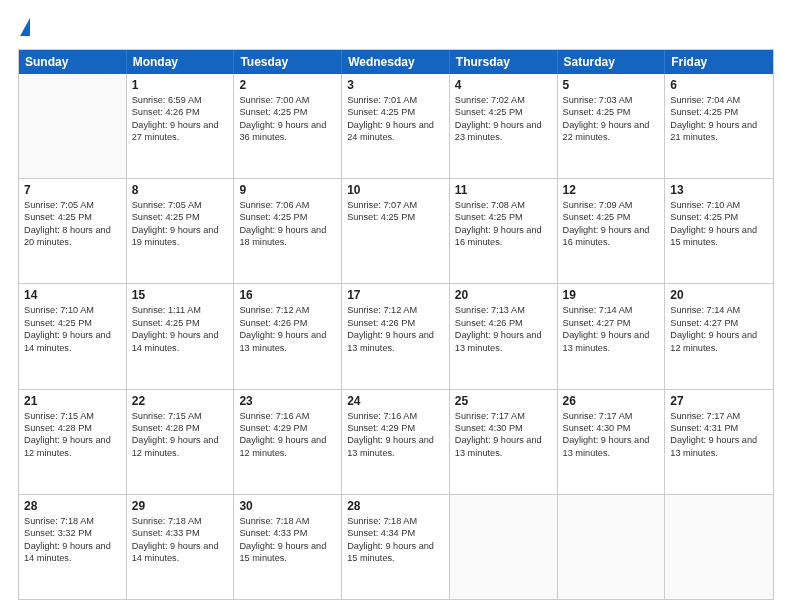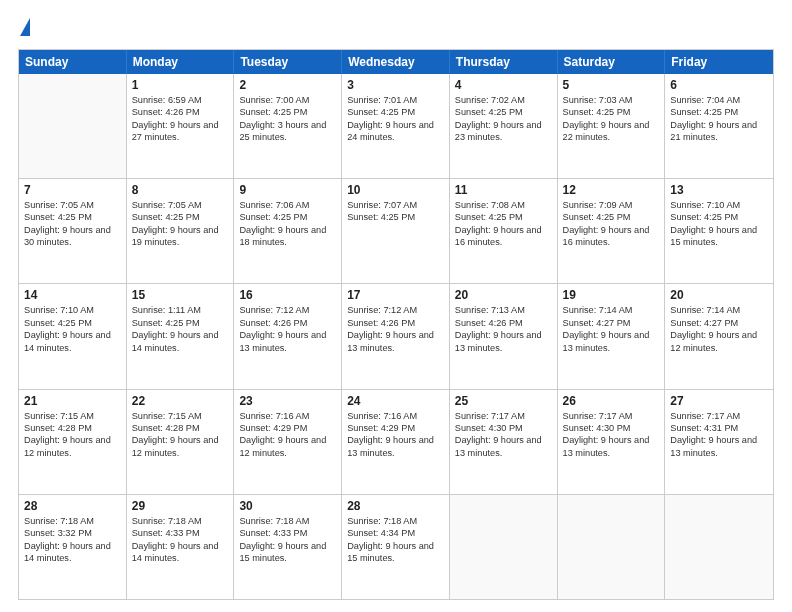--- a/index.html
+++ b/index.html
@@ -147,21 +147,21 @@
           <div class="cal-cell">
             <div class="day-num">1</div>
             <div class="cell-line">Sunrise: 6:59 AM</div>
             <div class="cell-line">Sunset: 4:26 PM</div>
             <div class="cell-line">Daylight: 9 hours and 27 minutes.</div>
           </div>
           <div class="cal-cell">
             <div class="day-num">2</div>
             <div class="cell-line">Sunrise: 7:00 AM</div>
             <div class="cell-line">Sunset: 4:25 PM</div>
-            <div class="cell-line">Daylight: 3 hours and 25 minutes.</div>
+            <div class="cell-line">Daylight: 9 hours and 36 minutes.</div>
           </div>
           <div class="cal-cell">
             <div class="day-num">3</div>
             <div class="cell-line">Sunrise: 7:01 AM</div>
             <div class="cell-line">Sunset: 4:25 PM</div>
             <div class="cell-line">Daylight: 9 hours and 24 minutes.</div>
           </div>
           <div class="cal-cell">
             <div class="day-num">4</div>
             <div class="cell-line">Sunrise: 7:02 AM</div>
@@ -179,21 +179,21 @@
             <div class="cell-line">Sunrise: 7:04 AM</div>
             <div class="cell-line">Sunset: 4:25 PM</div>
             <div class="cell-line">Daylight: 9 hours and 21 minutes.</div>
           </div>
         </div>
         <div class="cal-row">
           <div class="cal-cell">
             <div class="day-num">7</div>
             <div class="cell-line">Sunrise: 7:05 AM</div>
             <div class="cell-line">Sunset: 4:25 PM</div>
-            <div class="cell-line">Daylight: 9 hours and 30 minutes.</div>
+            <div class="cell-line">Daylight: 8 hours and 20 minutes.</div>
           </div>
           <div class="cal-cell">
             <div class="day-num">8</div>
             <div class="cell-line">Sunrise: 7:05 AM</div>
             <div class="cell-line">Sunset: 4:25 PM</div>
             <div class="cell-line">Daylight: 9 hours and 19 minutes.</div>
           </div>
           <div class="cal-cell">
             <div class="day-num">9</div>
             <div class="cell-line">Sunrise: 7:06 AM</div>

